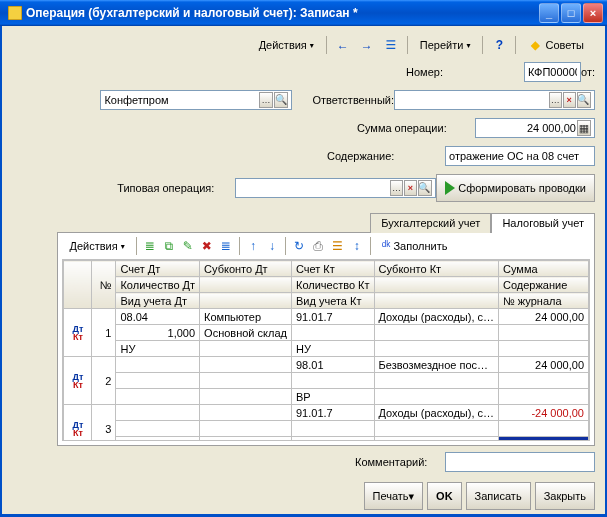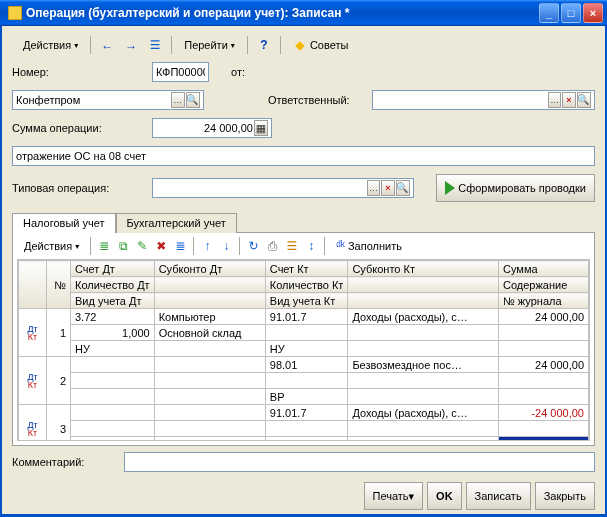--- a/index.html
+++ b/index.html
@@ -55,25 +55,25 @@
   .icon.help::before { content: "?"; color:#0040c0; font-weight:bold; }
   .icon.diamond-go::before { content: "◆"; color:#f5b800;}
   .icon.play { width:0;height:0;border-top:7px solid transparent;border-bottom:7px solid transparent;border-left:10px solid #2a9a2a; }
   .form-body {
     padding: 6px 10px 4px 10px;
     background: #ece9d8;
     border: 2px solid #0050c8;
     border-top: none;
     border-bottom: none;
     height: calc(517px - 26px - 1px);
-    display: flex; flex-direction: column;
+    display: flex; flex-direction: column; align-items: flex-end;
   }
   .border-bottom { position: fixed; bottom:0; left:0; right:0; height:3px; background:#0050c8; }
   .field-row {
-    display: flex; align-items: center; gap: 22px;
+    display: flex; align-items: center; gap: 0;
     margin: 4px 0;
     min-height: 20px;
   }
   .field-label { white-space: nowrap; font-size: 11px; }
   .input {
     background: white;
     border: 1px solid #7f9db9;
     height: 20px; line-height: 18px;
     padding: 0 3px;
     font-size: 11px;
@@ -141,38 +141,38 @@
   th {
     background: linear-gradient(to bottom,#fdfdfd,#e8e4d4);
     font-weight: normal;
     position: sticky;
   }
   thead.top th { top:0; z-index:3;}
   .num-col { width:24px; text-align:right;}
   .icon-col { width:28px; text-align:center;}
   .neg { color:#c01010; }
   .amt { text-align:right; }
-  .dtkt { font-size:9px; font-weight:normal; line-height:8px; }
+  .dtkt { font-size:9px; font-weight:bold; line-height:8px; }
   .dtkt .dt { color:#0030a0; display:block;}
   .dtkt .kt { color:#c01010; display:block;}
   .highlight { background:#1030a0; }
   .footer {
     display:flex; justify-content:flex-end; align-items:center;
     gap:4px; padding: 6px 0 2px 0;
   }
   .under { border-bottom:1px dotted #606060; cursor:pointer;}
 </style>
 </head>
 <body>
 
 <div class="titlebar">
   <svg width="14" height="14" style="margin-right:4px">
       <rect width="14" height="14" fill="#f5d040" stroke="#a07000"></rect>
     </svg>
-  <span class="title">Операция (бухгалтерский и операции учет): Записан *</span>
+  <span class="title">Операция (бухгалтерский и налоговый счет): Записан *</span>
   <div class="win-btn">_</div>
   <div class="win-btn">□</div>
   <div class="win-btn close">×</div>
 </div>
 
 <div class="form-body">
 
   <div class="toolbar">
     <div class="tbtn labeled">
         <span>Действия</span>
@@ -227,39 +227,40 @@
 
   <div class="field-row">
     <span class="field-label" style="width:118px">Сумма операции:</span>
     <div class="input" style="width:120px; justify-content:flex-end">
         <input style="text-align: right;" value="24 000,00">
         <div class="mini-btn cal"></div>
       </div>
   </div>
 
   <div class="field-row">
+    <span class="field-label" style="width:118px">Содержание:</span>
     <div class="input" style="flex:1">
         <input value="отражение ОС на 08 счет" style="">
       </div>
   </div>
 
   <div class="field-row">
     <span class="field-label" style="width:118px">Типовая операция:</span>
     <div class="input" style="flex:1">
         <input value="" style="">
         <div class="mini-btn ellipsis"></div>
         <div class="mini-btn x-btn"></div>
         <div class="mini-btn loupe"></div>
       </div>
     <div class="stand-btn"><span class="icon play"></span>&nbsp;<span>Сформировать проводки</span></div>
   </div>
 
   <div class="tabs">
+    <div class="tab">Бухгалтерский учет</div>
     <div class="tab active">Налоговый учет</div>
-    <div class="tab">Бухгалтерский учет</div>
   </div>
 
   <div class="tab-body">
     <div class="grid-toolbar">
       <div class="tbtn labeled">
           <span>Действия</span>
           <span class="caret">▾</span>
         </div>
       <div class="sep"></div>
       <div class="tbtn">
@@ -325,21 +326,21 @@
               <th></th>
             <th>Вид учета Кт</th>
               <th></th>
             <th>№ журнала</th>
           </tr>
         </thead>
         <tbody id="grid-body">
             <tr>
        <td rowspan="3" class="icon-col"><span class="dtkt"><span class="dt">Дт</span><span class="kt">Кт</span></span></td>
        <td rowspan="3" class="num-col">1</td>
-       <td>3.72</td>
+       <td>08.04</td>
        <td>Компьютер</td>
        <td>91.01.7</td>
        <td>Доходы (расходы), с…</td>
        <td class="amt ">24 000,00</td>
      </tr>
      <tr>
        <td class="amt">1,000</td>
        <td>Основной склад</td>
        <td></td>
        <td></td>

